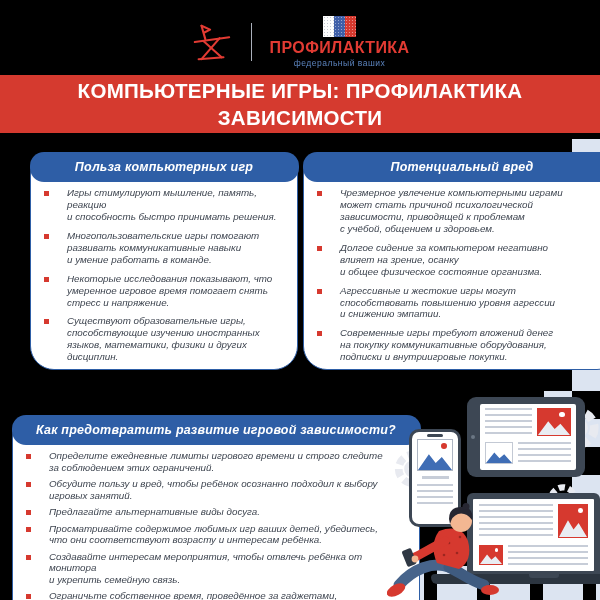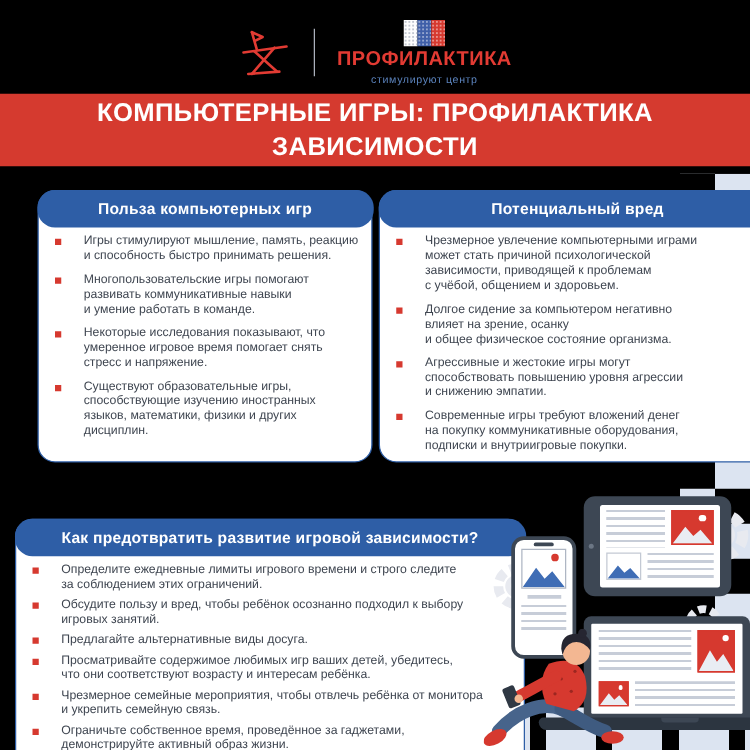--- a/index.html
+++ b/index.html
@@ -40,21 +40,21 @@
     background-size:56px 56px;
   }
   .stripes {
     position:absolute; left:0; right:0; bottom:0; height:34px; z-index:0;
     background:repeating-linear-gradient(90deg, transparent 0 13px, #dce4f1 13px 53px);
   }
 
   
   .card {
     position:absolute; background:#fff; border:1.5px solid #2e5ea6;
-    border-radius:14px; z-index:1; box-sizing:border-box;
+    border-radius:24px; z-index:1; box-sizing:border-box;font-style:italic;
   }
   .card-benefits   { left:30px;  top:152px; width:268px; height:218px; }
   .card-harms      { left:303px; top:152px; width:318px; height:218px; }
   .card-prevention { left:12px;  top:376px; width:408px; height:218px;margin-top:39px; }
   .card-header {
     position:absolute; top:-1.5px; left:-1.5px; right:-1.5px; height:30px;
     background:#2e5ea6; border-radius:14px; color:#fff;
     font-size:12.5px; font-weight:700; letter-spacing:.2px;
     display:flex; align-items:center; justify-content:center;
   }
@@ -126,21 +126,21 @@
         <path d="M8 40 L34 38"></path>
       </svg>
       <div class="logo-divider"></div>
       <div class="brand">
         <div class="flag">
           <span class="f-white"></span>
             <span class="f-blue"></span>
             <span class="f-red"></span>
         </div>
         <div class="brand-name">ПРОФИЛАКТИКА</div>
-        <div class="brand-sub">стимулируют центр</div>
+        <div class="brand-sub">федеральный ваших</div>
       </div>
     </div>
   </header>
 
   <div class="banner">
     <h1>КОМПЬЮТЕРНЫЕ ИГРЫ: ПРОФИЛАКТИКА
 ЗАВИСИМОСТИ</h1>
   </div>
 
   <div class="checker"></div>
@@ -224,21 +224,21 @@
           <span class="bullet"></span>
           <span class="txt">Предлагайте альтернативные виды досуга.</span>
         </li>
       <li class="item">
           <span class="bullet"></span>
           <span class="txt">Просматривайте содержимое любимых игр ваших детей, убедитесь,
 что они соответствуют возрасту и интересам ребёнка.</span>
         </li>
       <li class="item">
           <span class="bullet"></span>
-          <span class="txt">Чрезмерное семейные мероприятия, чтобы отвлечь ребёнка от монитора
+          <span class="txt">Создавайте интересам мероприятия, чтобы отвлечь ребёнка от монитора
 и укрепить семейную связь.</span>
         </li>
       <li class="item">
           <span class="bullet"></span>
           <span class="txt">Ограничьте собственное время, проведённое за гаджетами,
 демонстрируйте активный образ жизни.</span>
         </li>
     </ul>
   </section>
 

